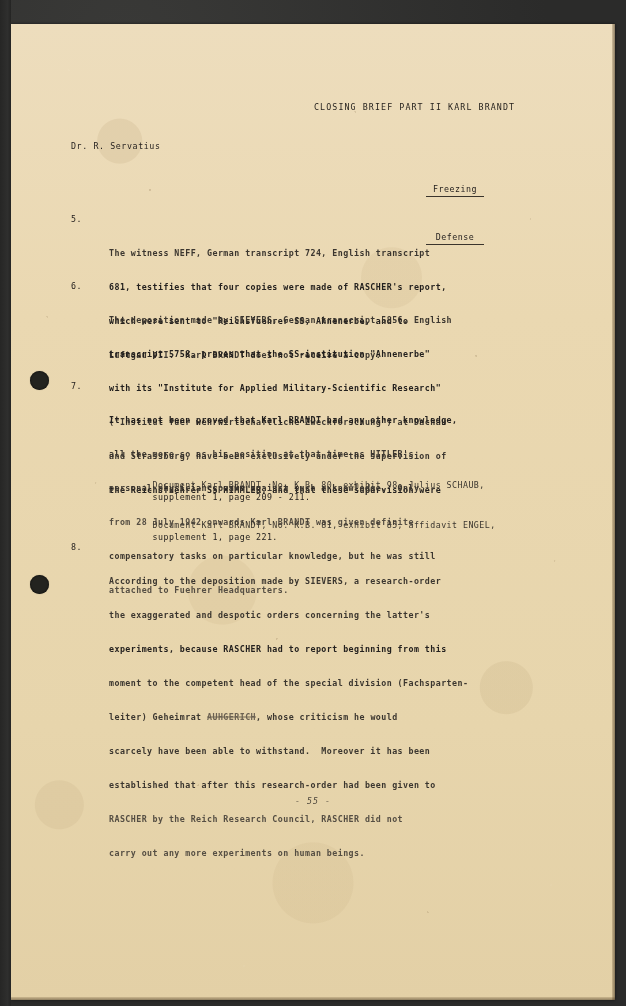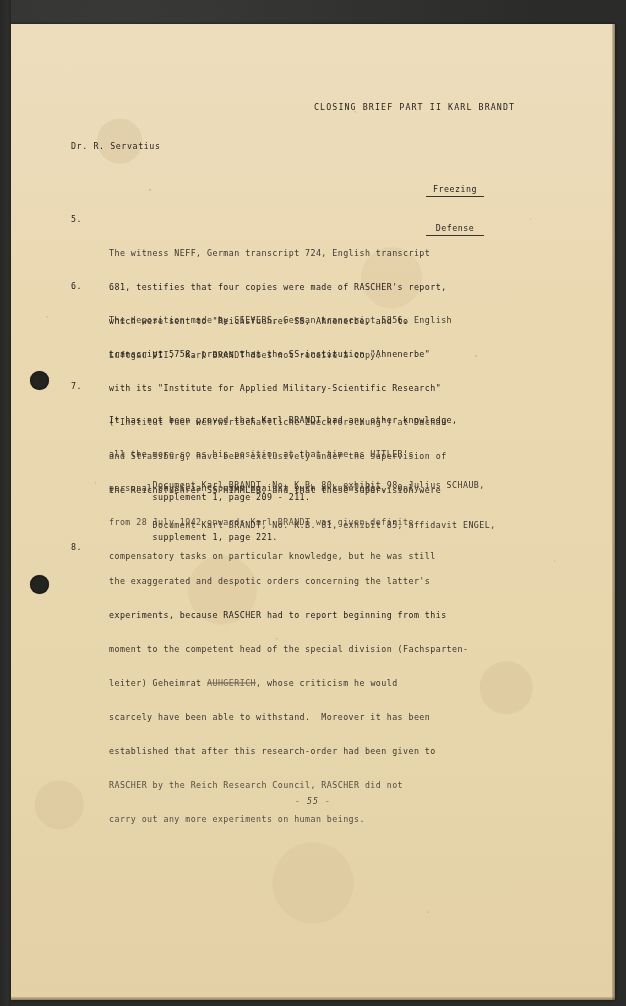--- a/index.html
+++ b/index.html
@@ -144,34 +144,35 @@
     left: 415px; top: 137px;
     text-align:center;
   }
   .subject span {
     display:block;
     border-bottom:1px solid #3a342c;
     padding-bottom:.5px;
     width: 58px;
     letter-spacing:.5px;
   }
-  .subject span + span { margin-top:4px; }
+  .subject span + span { margin-top:13px; }
 
   .para {
     position:absolute;
     left: 60px;
     letter-spacing:.45px;
   }
   .para .num {
     position:absolute;
     left:0; top:0;
   }
   .para .body {
     display:block;
     margin-left: 38px;
+    font-weight: bold;
   }
   .cite {
     position:absolute;
     left: 98px;
     letter-spacing:.45px;
   }
 
   .p5  { top: 190px; }
   .p6  { top: 257px; }
   .p7  { top: 357px; }
@@ -237,34 +238,36 @@
         <span class="body ink-strong">the Reichsfuehrer SS HIMMLER, and that these supervision were</span>
       </div>
 
       <div class="para p7">
         <span class="num">7.</span>
         <span class="body ink-strong">It has not been proved that Karl BRANDT had any other knowledge,</span>
         <span class="body ink-mid">all the more so as his position at that time as HITLER's</span>
         <span class="body ink-mid">personal physician speaks against such a knowledge.  Only</span>
         <span class="body ink-faint">from 28 July 1942 onwards Karl BRANDT was given definite</span>
         <span class="body ink-mid">compensatory tasks on particular knowledge, but he was still</span>
+        <span class="body ink-faint">attached to Fuehrer Headquarters.</span>
       </div>
 
       <div class="cite c1">
         <span class="ink-mid">Document Karl BRANDT, No. K.B. 80, exhibit 98, Julius SCHAUB,</span>
         <span class="ink-strong">supplement 1, page 209 - 211.</span>
       </div>
 
       <div class="cite c2">
         <span class="ink-mid">Document Karl BRANDT, No. K.B. 81, exhibit 85, affidavit ENGEL,</span>
         <span class="ink-strong">supplement 1, page 221.</span>
       </div>
 
       <div class="para p8">
         <span class="num">8.</span>
+        <span class="body ink-mid">According to the deposition made by SIEVERS, a research-order</span>
         <span class="body ink-mid">the exaggerated and despotic orders concerning the latter's</span>
         <span class="body ink-strong">experiments, because RASCHER had to report beginning from this</span>
         <span class="body ink-mid">moment to the competent head of the special division (Fachsparten-</span>
         <span class="body"><span class="ink-mid">leiter) Geheimrat </span><span class="overtyped">AUHGERICH</span><span class="ink-mid">, whose criticism he would</span></span>
         <span class="body ink-mid">scarcely have been able to withstand.  Moreover it has been</span>
         <span class="body ink-mid">established that after this research-order had been given to</span>
         <span class="body ink-faint">RASCHER by the Reich Research Council, RASCHER did not</span>
         <span class="body ink-faint">carry out any more experiments on human beings.</span>
       </div>
 

